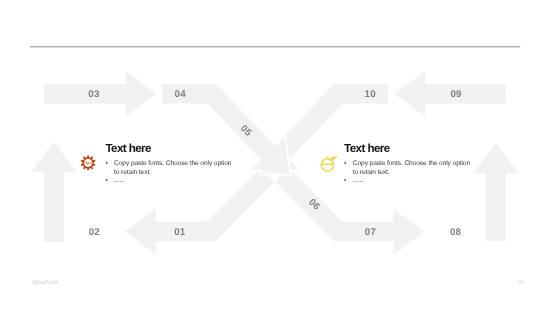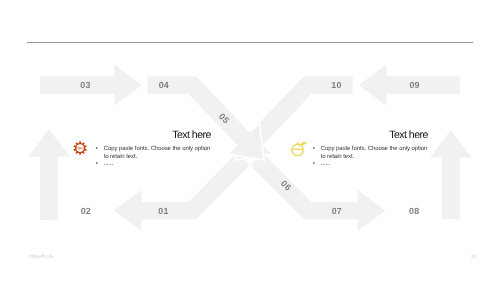--- a/index.html
+++ b/index.html
@@ -3,21 +3,21 @@
 <meta charset="utf-8">
 <style>
 html,body{margin:0;padding:0;background:#fff;}
 *{-webkit-font-smoothing:antialiased;text-rendering:geometricPrecision;}
 body{width:500px;height:281px;font-family:"Liberation Sans",sans-serif;overflow:hidden;}
 .slide{position:relative;width:500px;height:281px;background:#fff;}
 .rule{position:absolute;left:27px;top:42px;width:446px;height:0;border-top:1px solid #9a9a9a;}
 svg.diagram{position:absolute;left:0;top:0;}
 .num{font-size:8.9px;font-weight:700;fill:#7f7f7f;font-family:"Liberation Sans",sans-serif;letter-spacing:0.2px;}
 .tblock{position:absolute;width:115px;}
-.ttitle{font-size:10.6px;font-weight:400;color:#141414;margin:0 0 6px 0;line-height:1;letter-spacing:-0.55px;text-align:right;}
+.ttitle{font-size:10.6px;font-weight:700;color:#141414;margin:0 0 6px 0;line-height:1;letter-spacing:-0.55px;}
 .bul{display:flex;font-size:6.05px;color:#3a3a3a;line-height:1.21;letter-spacing:-0.1px;}
 .bul .dot{width:7.9px;flex:0 0 7.9px;}
 .footer{position:absolute;left:29px;top:254px;font-size:4.6px;color:#c9c9c9;}
 .pageno{position:absolute;right:24px;top:254px;font-size:4.6px;color:#c9c9c9;}
 .iconwrap{position:absolute;}
 </style>
 </head>
 <body>
 
 <div class="slide">

